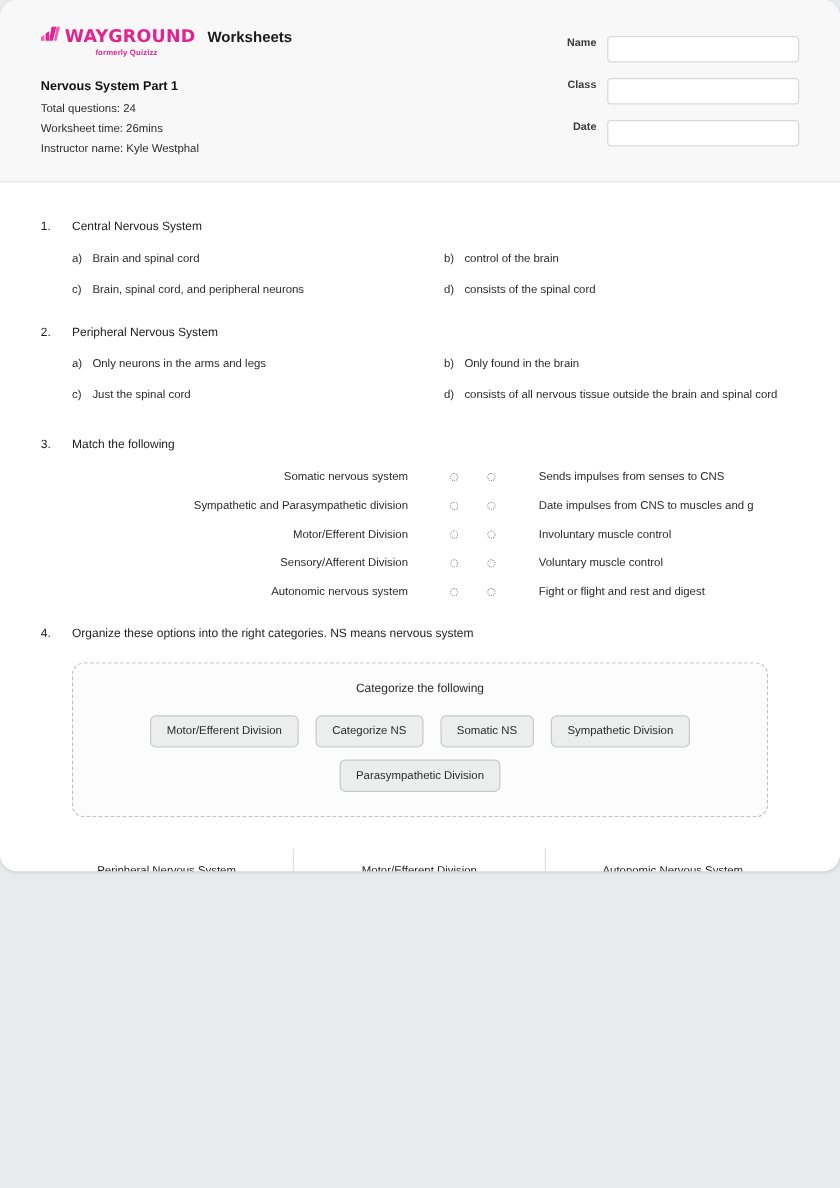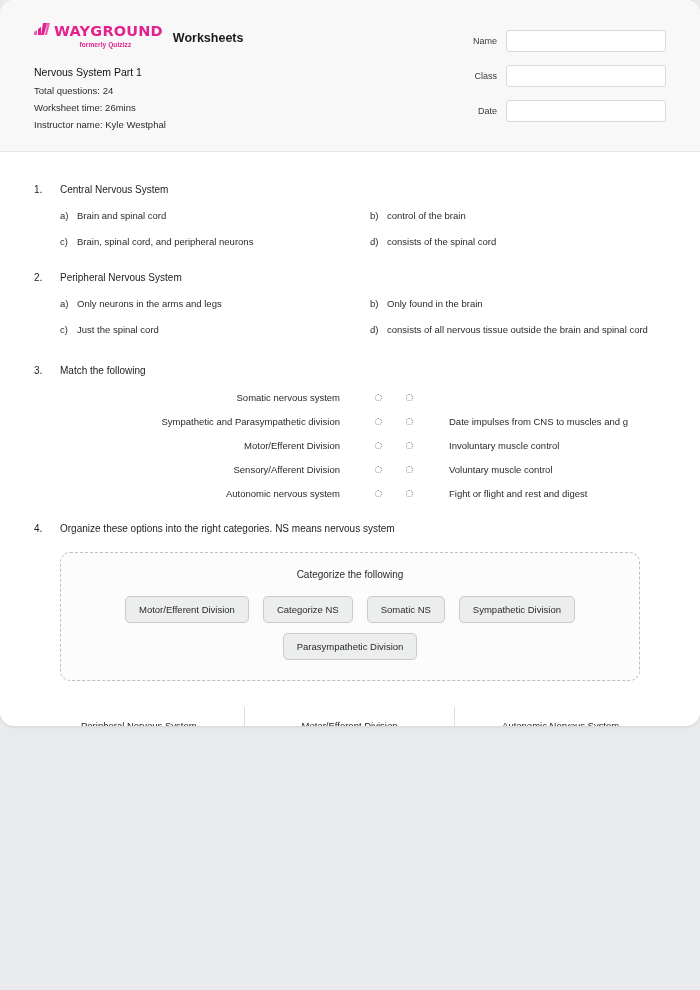--- a/index.html
+++ b/index.html
@@ -48,45 +48,46 @@
     font-weight: 700;
     color: #e2228e;
     letter-spacing: 0.1px;
     margin-top: 1px;
     margin-left: 14px;
   }
   .worksheets-label {
     font-size: 12.5px;
     font-weight: 700;
     color: #1b1b1b;
-    margin-top: 9px;
+    margin-top: 2px;
     text-align: center;
   }
   .meta { margin-top: 18px; }
   .meta-title {
     font-size: 10.5px;
-    font-weight: 400;
+    font-weight: 700;
     color: #111;
     margin-bottom: 7px;
   }
   .meta-line {
     font-size: 9.5px;
     color: #2c2c2c;
     margin-bottom: 6px;
   }
 
   .header-right {
     width: 245px;
     padding-top: 8px;
   }
   .field-row {
     display: flex;
-    align-items: center;
+    align-items: flex-start;
     justify-content: flex-end;
     margin-bottom: 13px;
+    font-weight: bold;
   }
   .field-label {
     font-size: 9px;
     color: #3a3a3a;
     margin-right: 9px;
     white-space: nowrap;
   }
   .field-box {
     width: 160px;
     height: 22px;
@@ -307,20 +308,21 @@
         <span class="q-num">3.</span>
         <span class="q-text">Match the following</span>
       </div>
       <div class="match">
         <div class="match-row">
           <div class="match-left">Somatic nervous system</div>
           <div class="dots">
             <span class="dot"></span>
             <span class="dot"></span>
           </div>
+          <div class="match-right">Sends impulses from senses to CNS</div>
         </div>
         <div class="match-row">
           <div class="match-left">Sympathetic and Parasympathetic division</div>
           <div class="dots">
             <span class="dot"></span>
             <span class="dot"></span>
           </div>
           <div class="match-right">Date impulses from CNS to muscles and g</div>
         </div>
         <div class="match-row">

